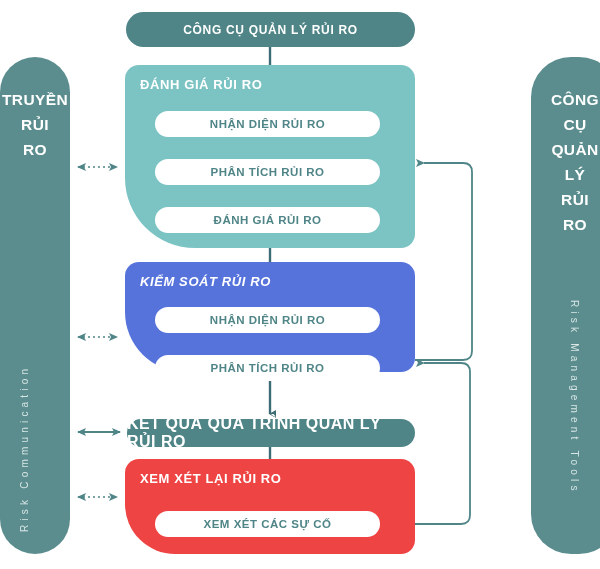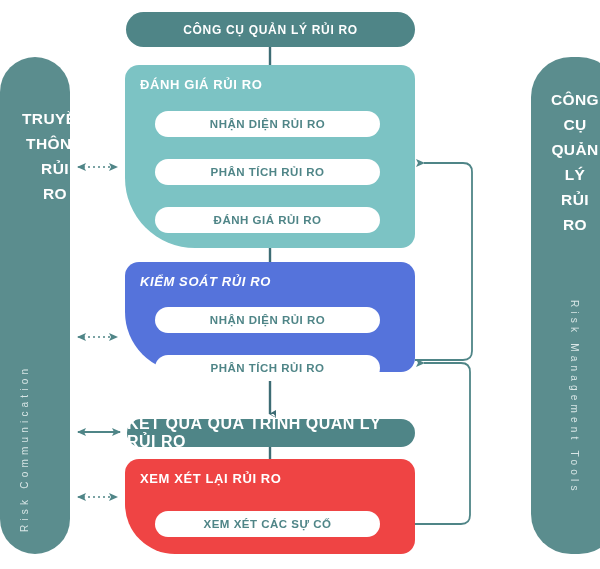--- a/index.html
+++ b/index.html
@@ -43,21 +43,21 @@
     letter-spacing: 4.2px;
     white-space: nowrap;
     font-weight: normal;
   }
   #rail-left {
     left: 0px;
     top: 57px;
     width: 70px;
     height: 497px;
   }
-  #rail-left .rail-title { top: 49px; padding-left: 20px; }
+  #rail-left .rail-title { top: 30px; }
   #rail-left .rail-sub {
     left: 50%;
     bottom: 22px;
     transform-origin: left bottom;
     transform: rotate(-90deg) translateX(0);
     margin-left: -5px;
   }
   #rail-right {
     left: 531px;
     top: 57px;
@@ -242,21 +242,20 @@
       <line x1="78" y1="497" x2="117" y2="497" marker-start="url(#arrowTealL)" marker-end="url(#arrowTealR)"></line>
     </g>
     <g stroke="#4f8587" stroke-width="1.8" fill="none">
       <line x1="78" y1="432" x2="120" y2="432" marker-start="url(#arrowTealL)" marker-end="url(#arrowTealR)"></line>
     </g>
   </svg>
 
   <div class="rail" id="rail-left">
     <div class="rail-title">
       <div>TRUYỀN</div>
-      <div>THÔNG</div>
       <div>RỦI</div>
       <div>RO</div>
     </div>
     <div class="rail-sub">Risk Communication</div>
   </div>
 
   <div class="rail" id="rail-right">
     <div class="rail-title">
       <div>CÔNG</div>
       <div>CỤ</div>

